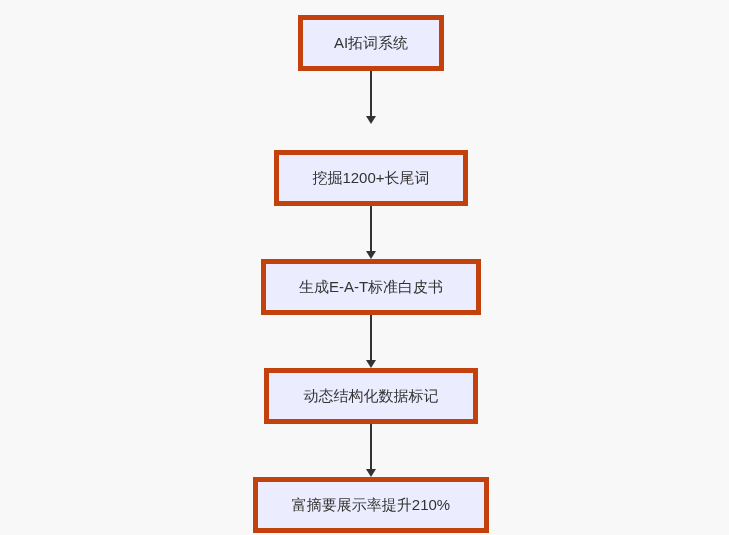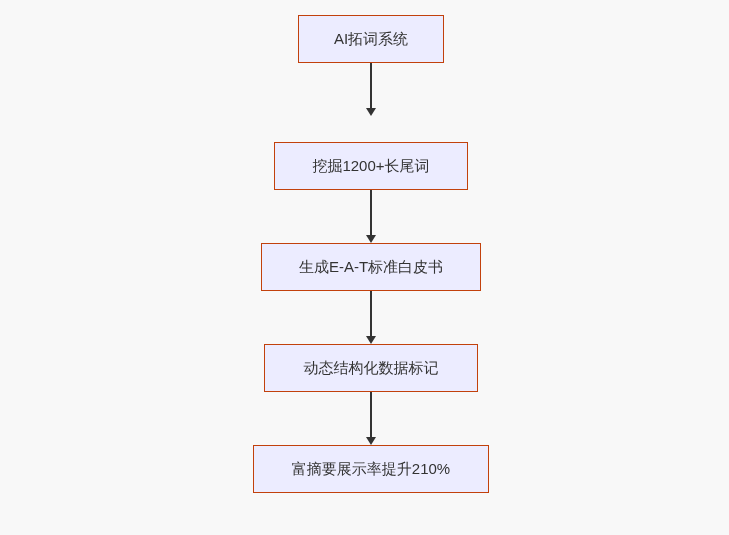--- a/index.html
+++ b/index.html
@@ -15,23 +15,23 @@
     position: absolute;
     left: 253px;
     top: 15px;
     width: 236px;
     display: flex;
     flex-direction: column;
     align-items: center;
   }
   .node {
     box-sizing: border-box;
-    height: 48px;
+    height: 56px;
     background: #ECECFF;
-    border: 1px solid #c2410c;
+    border: 5px solid #c2410c;
     display: flex;
     align-items: center;
     justify-content: center;
     font-size: 15px;
     color: #333333;
     text-align: center;
     white-space: nowrap;
     flex: 0 0 auto;
   }
   .node.w1 { width: 146px; }

